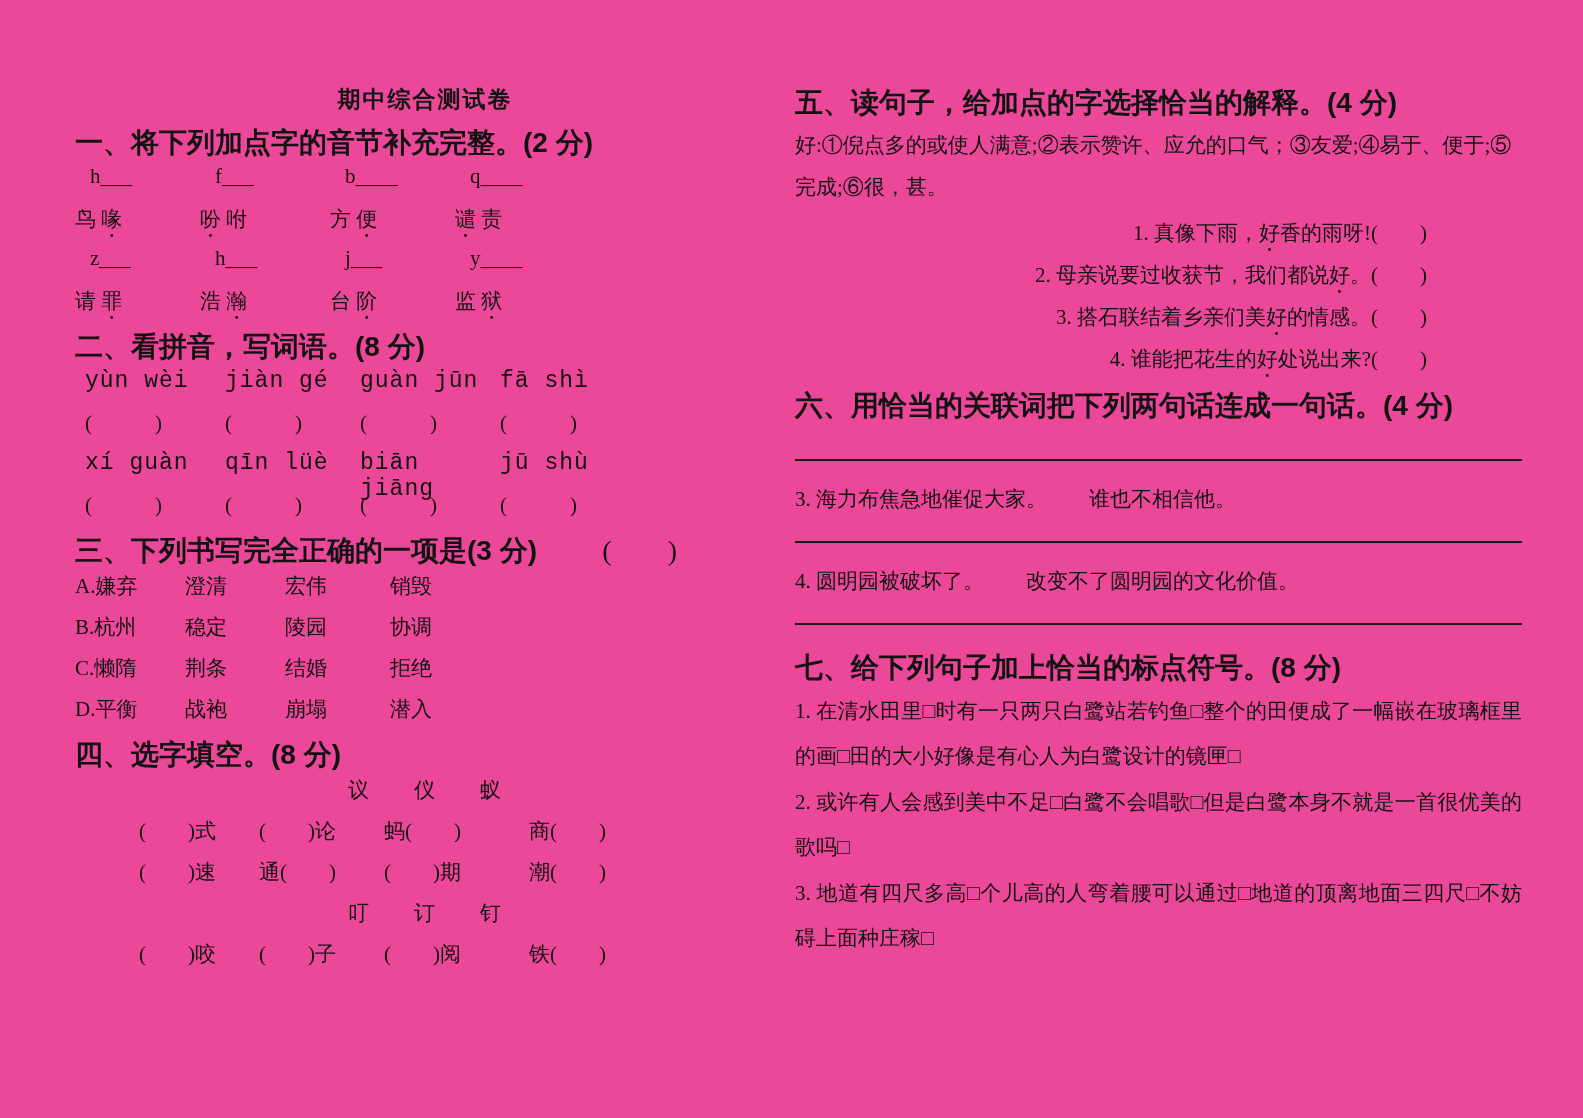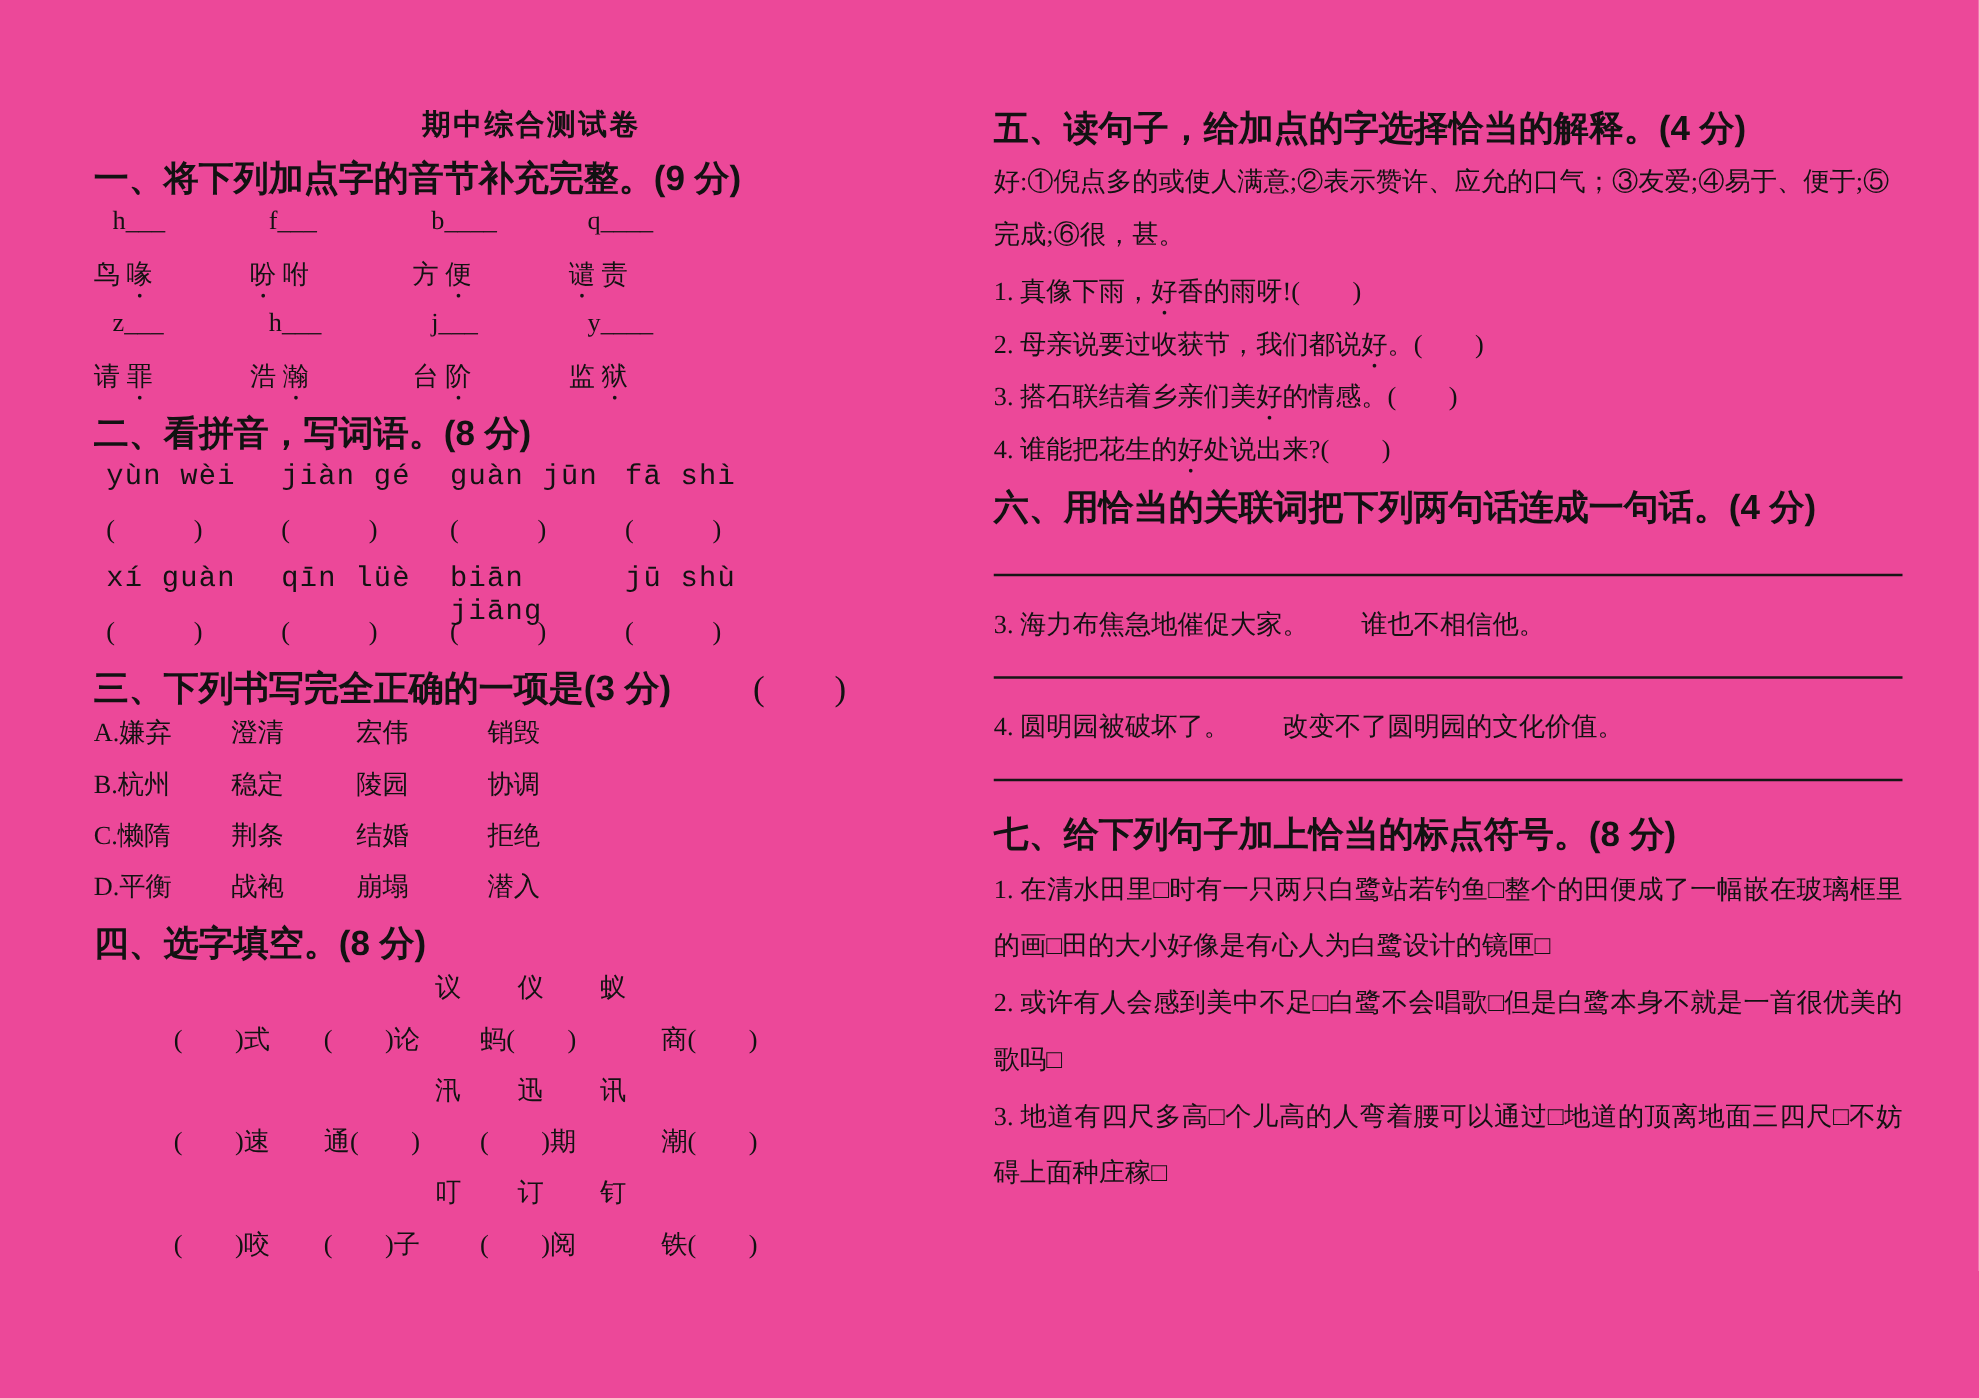--- a/index.html
+++ b/index.html
@@ -54,42 +54,42 @@
   
   .dc { position: relative; display: inline-block; }
   .dc::after {
     content: "\00B7";
     position: absolute; left: 50%; bottom: -0.70em;
     transform: translateX(-50%);
     font-weight: 700; font-size: 0.85em; line-height: 1;
   }
 
   
-  .s5-item { display: flex; justify-content: flex-start; height: 22px; margin-bottom: 20px; padding-right: 95px; white-space: nowrap; }
+  .s5-item { display: flex; justify-content: flex-end; height: 22px; margin-bottom: 20px; padding-right: 95px; white-space: nowrap; }
 
   
   .s6-item-text { height: 24px; white-space: nowrap; }
   .ansline { height: 34px; border-bottom: 2px solid #161616; margin-bottom: 24px; }
 
   
   .s7-par { line-height: 45px; margin-bottom: 1px; text-align: justify; }
 
   .def { line-height: 42px; margin-bottom: 11px; }
 </style>
 </head>
 <body>
 
 <div class="page">
 
   <div class="col col-left">
 
     <div class="page-title">期中综合测试卷</div>
 
     <div>
-      <div class="heading">一、将下列加点字的音节补充完整。(9 分)</div>
+      <div class="heading">一、将下列加点字的音节补充完整。(2 分)</div>
 
       <div class="grid4 g-s1 syl">
         <span class="cell">h___</span>
         <span class="cell">f___</span>
         <span class="cell">b____</span>
         <span class="cell">q____</span>
       </div>
       <div class="grid4 g-s1">
         <span class="cell"><span>鸟 </span><span class="dc">喙</span><span></span></span>
         <span class="cell"><span></span><span class="dc">吩</span><span> 咐</span></span>
@@ -176,21 +176,20 @@
       <div class="heading">四、选字填空。(8 分)</div>
 
       <div class="line centerline">议　　仪　　蚁</div>
       <div class="grid4 g-s4">
         <span class="cell">(　　)式</span>
         <span class="cell">(　　)论</span>
         <span class="cell">蚂(　　)</span>
         <span class="cell">商(　　)</span>
       </div>
 
-      <div class="line centerline">汛　　迅　　讯</div>
       <div class="grid4 g-s4">
         <span class="cell">(　　)速</span>
         <span class="cell">通(　　)</span>
         <span class="cell">(　　)期</span>
         <span class="cell">潮(　　)</span>
       </div>
 
       <div class="line centerline">叮　　订　　钉</div>
       <div class="grid4 g-s4">
         <span class="cell">(　　)咬</span>

